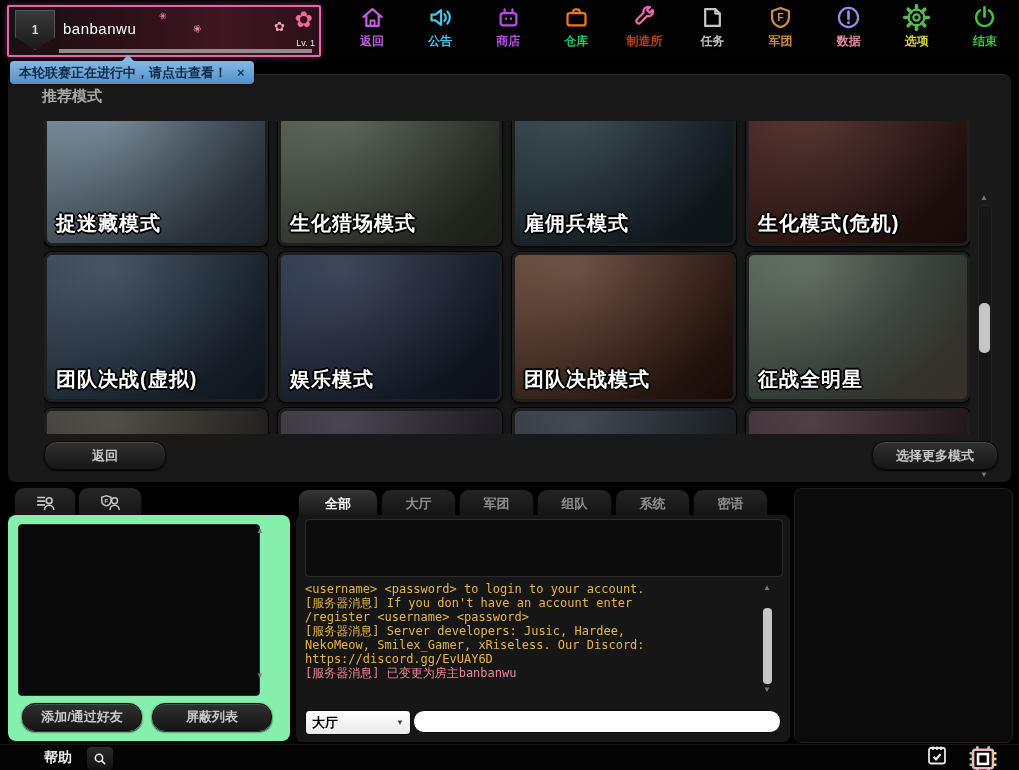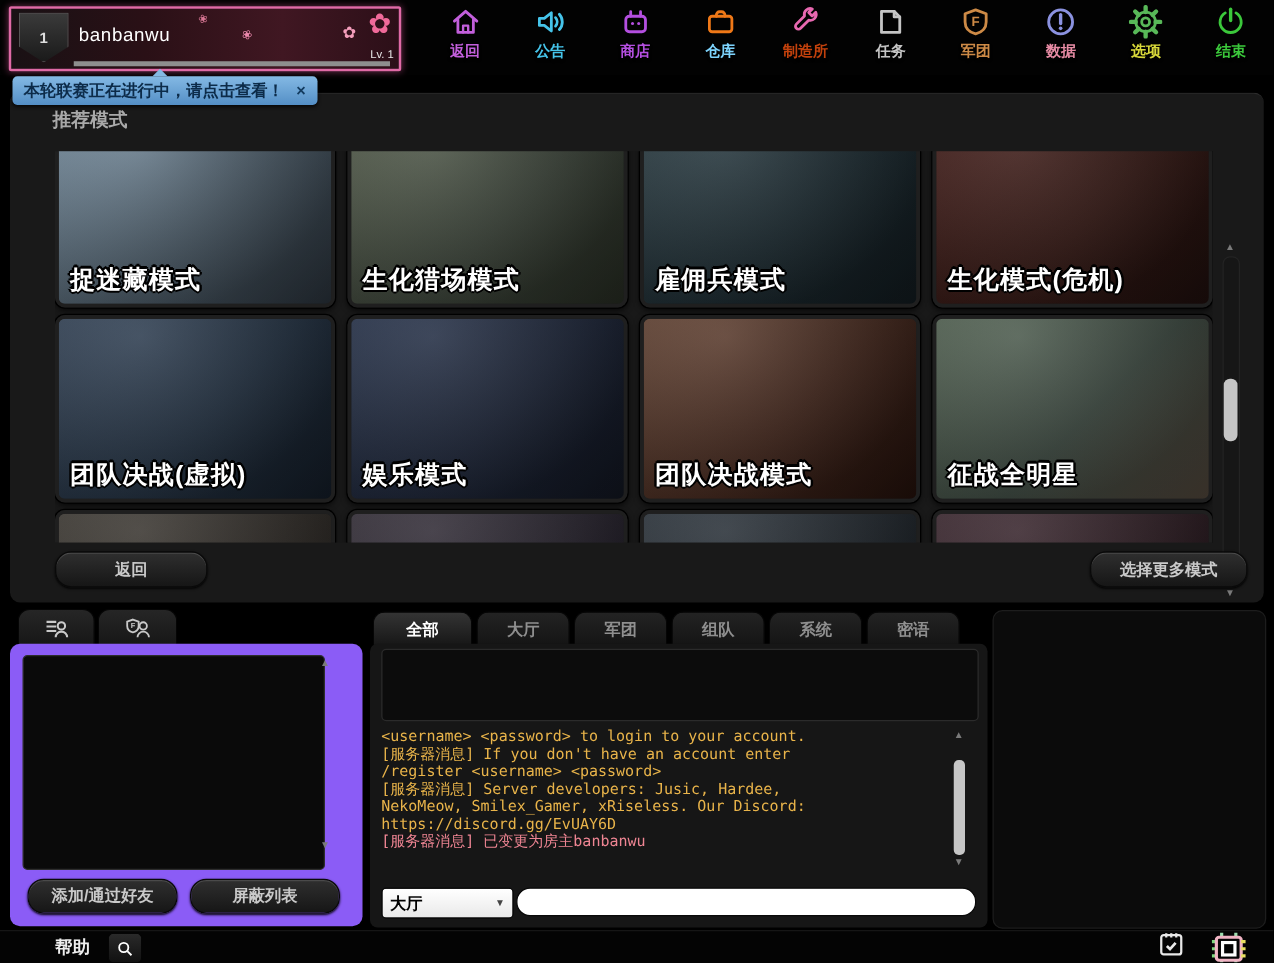--- a/index.html
+++ b/index.html
@@ -53,21 +53,21 @@
     border:1px solid #232323;border-radius:6px;}
   .mode-scroll-thumb{position:absolute;left:971px;top:228px;width:11px;height:50px;background:#c6c6c6;border-radius:5px;cursor:pointer;}
   .scroll-arrow{position:absolute;color:#7a7a7a;font-size:8px;cursor:pointer;line-height:8px;}
   .btn{background:linear-gradient(#2f2f2f,#161616);border:1px solid #090909;border-radius:13px;
     color:#c9c9c9;font-weight:bold;font-size:13px;display:flex;align-items:center;justify-content:center;
     box-shadow:inset 0 1px 0 #4a4a4a,0 1px 2px #000;cursor:pointer;}
   .btn-back{position:absolute;left:36px;top:366px;width:120px;height:27px;}
   .btn-more{position:absolute;left:864px;top:366px;width:124px;height:27px;}
 
   
-  .friends-panel{position:absolute;left:8px;top:515px;width:282px;height:226px;background:#8b5cf6;border-radius:8px;}
+  .friends-panel{position:absolute;left:8px;top:515px;width:282px;height:226px;background:#86efac;border-radius:8px;}
   .ftab{position:absolute;top:487px;height:29px;background:linear-gradient(#262626,#161616);
     border:1px solid #060606;border-bottom:none;border-radius:10px 10px 0 0;display:flex;align-items:center;justify-content:center;cursor:pointer;}
   .ftab svg{width:22px;height:22px;color:#c9c9c9;}
   .ftab1{left:14px;width:60px;}
   .ftab2{left:78px;width:62px;}
   .friends-list{position:absolute;left:10px;top:9px;width:240px;height:170px;background:#0a0a0a;
     border:1px solid #2d2d2d;border-radius:4px;}
   .friends-scroll-up{left:256px;top:527px;}
   .friends-scroll-down{left:256px;top:672px;}
   .btn-addfriend{position:absolute;left:14px;top:188px;width:118px;height:26px;}
@@ -157,21 +157,21 @@
           </span>
           <span class="nav-label" style="color: rgb(180, 79, 224);">商店</span>
         </div>
         <div class="nav-item">
           <span style="color: rgb(239, 120, 23);">
             <svg viewBox="0 0 24 24" fill="none" stroke="currentColor" stroke-width="2" stroke-linecap="round" stroke-linejoin="round">
               <rect x="4" y="8" width="16" height="11" rx="2"></rect>
               <path d="M9 8 V7 a2.2 2.2 0 0 1 2.2 -2.2 h1.6 A2.2 2.2 0 0 1 15 7 v1"></path>
             </svg>
           </span>
-          <span class="nav-label" style="color: #7dd3fc;">仓库</span>
+          <span class="nav-label" style="color: #22c55e;">仓库</span>
         </div>
         <div class="nav-item">
           <span style="color: rgb(232, 104, 176);">
             <svg viewBox="0 0 24 24" fill="none" stroke="currentColor" stroke-width="2" stroke-linecap="round" stroke-linejoin="round">
               <path d="M19.2 5.2 a4.2 4.2 0 0 1 -5 5.6 L8.4 16.6 a2.1 2.1 0 0 1 -3 -3 L11.2 7.8 a4.2 4.2 0 0 1 5.6 -5 L14.2 5.4 l2.4 2.4 Z"></path>
             </svg>
           </span>
           <span class="nav-label" style="color: #c2410c;">制造所</span>
         </div>
         <div class="nav-item">

